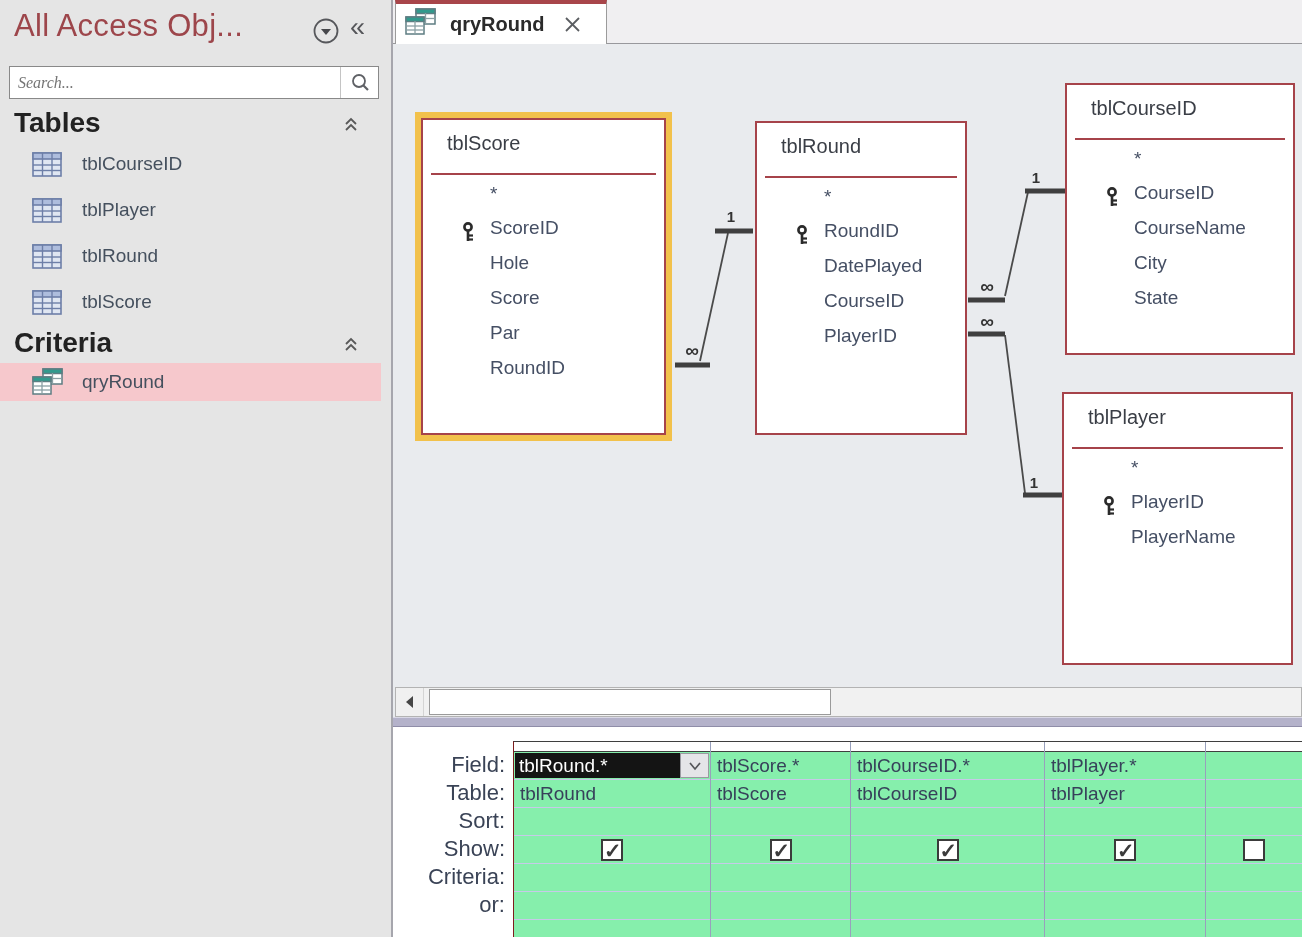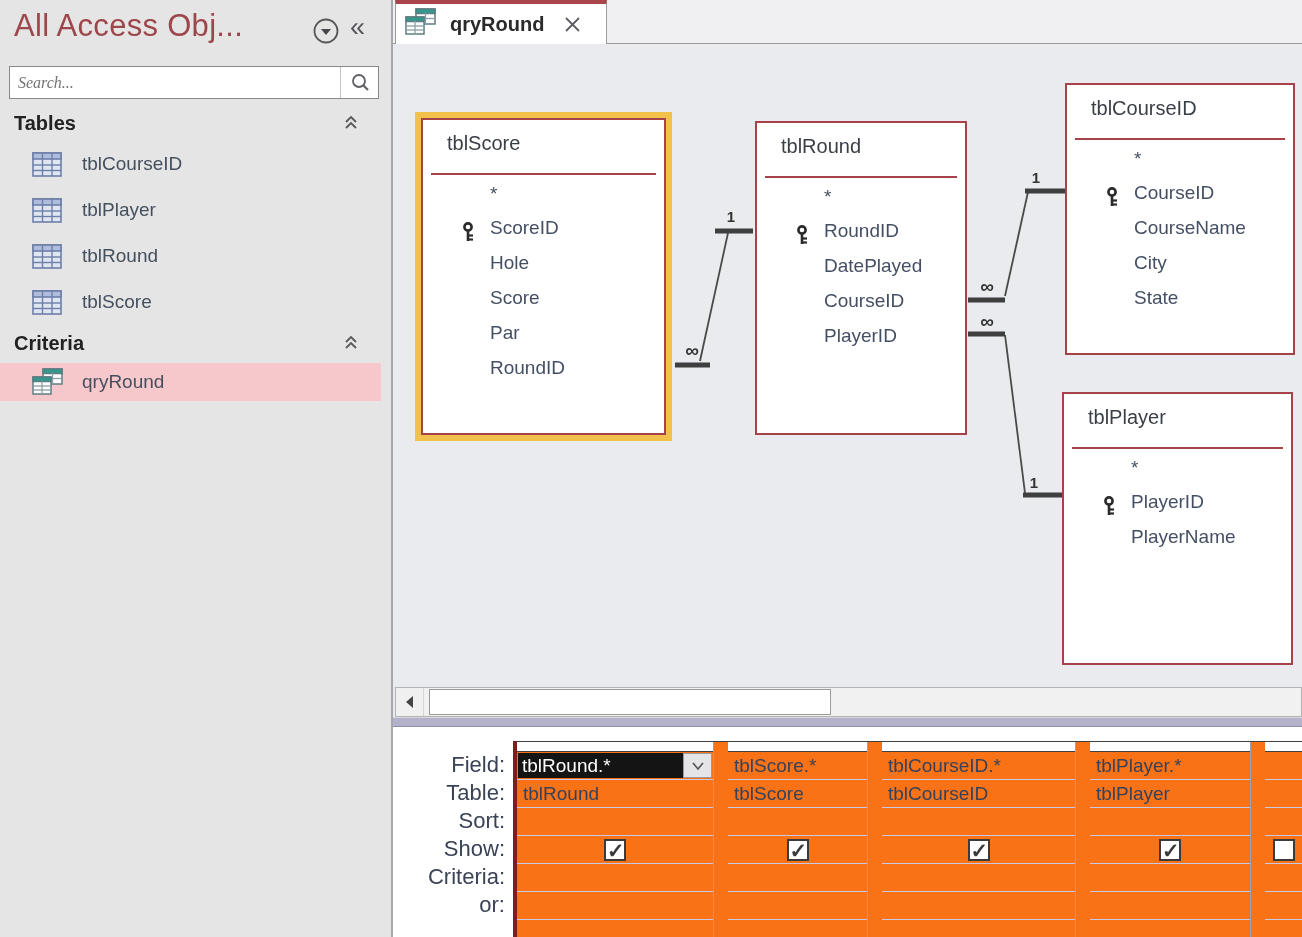--- a/index.html
+++ b/index.html
@@ -17,21 +17,21 @@
   .pane-menu { position:absolute; left:312px; top:17px; width:28px; height:28px; cursor:pointer; }
   .shutter { position:absolute; left:350px; top:12px; font-size:27px; color:#55565a; cursor:pointer; }
   .search-box { position:absolute; left:9px; top:66px; width:370px; height:33px;
     border:1px solid #898989; background:#fff; display:flex; align-items:stretch; }
   .search-box input { flex:1; border:none; outline:none; padding:0 8px; font-size:16px;
     font-style:italic; color:#3d3d3d; font-family:"Liberation Serif", serif; background:transparent; }
   .search-btn { width:38px; border-left:1px solid #c4c4c4; display:flex; align-items:center;
     justify-content:center; cursor:pointer; background:#fff; }
   .section-h { position:absolute; left:0; width:381px; height:34px; display:flex;
     align-items:center; justify-content:space-between; padding:0 22px 0 14px;
-    font-size:20px; font-weight:700; color:#222; cursor:pointer; }
+    font-size:28px; font-weight:700; color:#222; cursor:pointer; }
   .nav-item { position:absolute; left:0; width:381px; height:44px; display:flex;
     align-items:center; padding-left:32px; cursor:pointer; }
   .nav-item.selected { background:#f6c8cc; }
   .nav-item .obj-icon { width:32px; display:flex; align-items:center; }
   .nav-item .nav-label { margin-left:18px; font-size:19px; color:#45505e; }
 
   
   .main { position:absolute; left:393px; top:0; width:909px; height:937px; }
   .tabbar { position:absolute; left:0; top:0; width:100%; height:44px; background:#f0eff1;
     border-bottom:1px solid #98989c; }
@@ -63,21 +63,21 @@
     border:1px solid #9a9a9a; cursor:pointer; }
 
   .splitter { position:absolute; left:0; top:717px; width:100%; height:10px; background:#b4b2ca;
     border-top:1px solid #d9d8e6; border-bottom:1px solid #8f8da8; cursor:row-resize; }
 
   
   .gridpane { position:absolute; left:0; top:727px; width:100%; height:210px; background:#fff; }
   .rowlabels { position:absolute; left:0; top:24px; width:112px; }
   .rlabel { height:28px; line-height:28px; text-align:right; font-size:22px; color:#3a4356; }
   .qgrid { position:absolute; left:120px; top:14px; right:0; bottom:0; display:flex;
-    border-left:4px solid #7f1d1d; border-top:1px solid #3f3f3f; background:#f97316;gap:14px; }
+    border-left:1px solid #7f1d1d; border-top:1px solid #3f3f3f; background:#86efac; }
   .qcol { display:flex; flex-direction:column; border-right:1px solid #98a0bc; }
   .qcol.last { flex:1; border-right:none; }
   .cell-strip { height:10px; background:#fff; border-bottom:1px solid #3f3f3f; cursor:pointer; }
   .cell { height:28px; border-bottom:1px solid #c6cae8; font-size:19px; color:#37415a;
     line-height:27px; padding-left:6px; white-space:nowrap; overflow:hidden; cursor:text; }
   .cell.showrow { display:flex; align-items:center; justify-content:center; padding:0; cursor:default; }
   .cell-fill { flex:1; }
   .checkbox { position:relative; width:22px; height:22px; border:2px solid #3b3b3b;
     background:#fff; cursor:pointer; }
   .checkbox.checked::after { content:"\2713"; position:absolute; left:1px; top:-4px;

